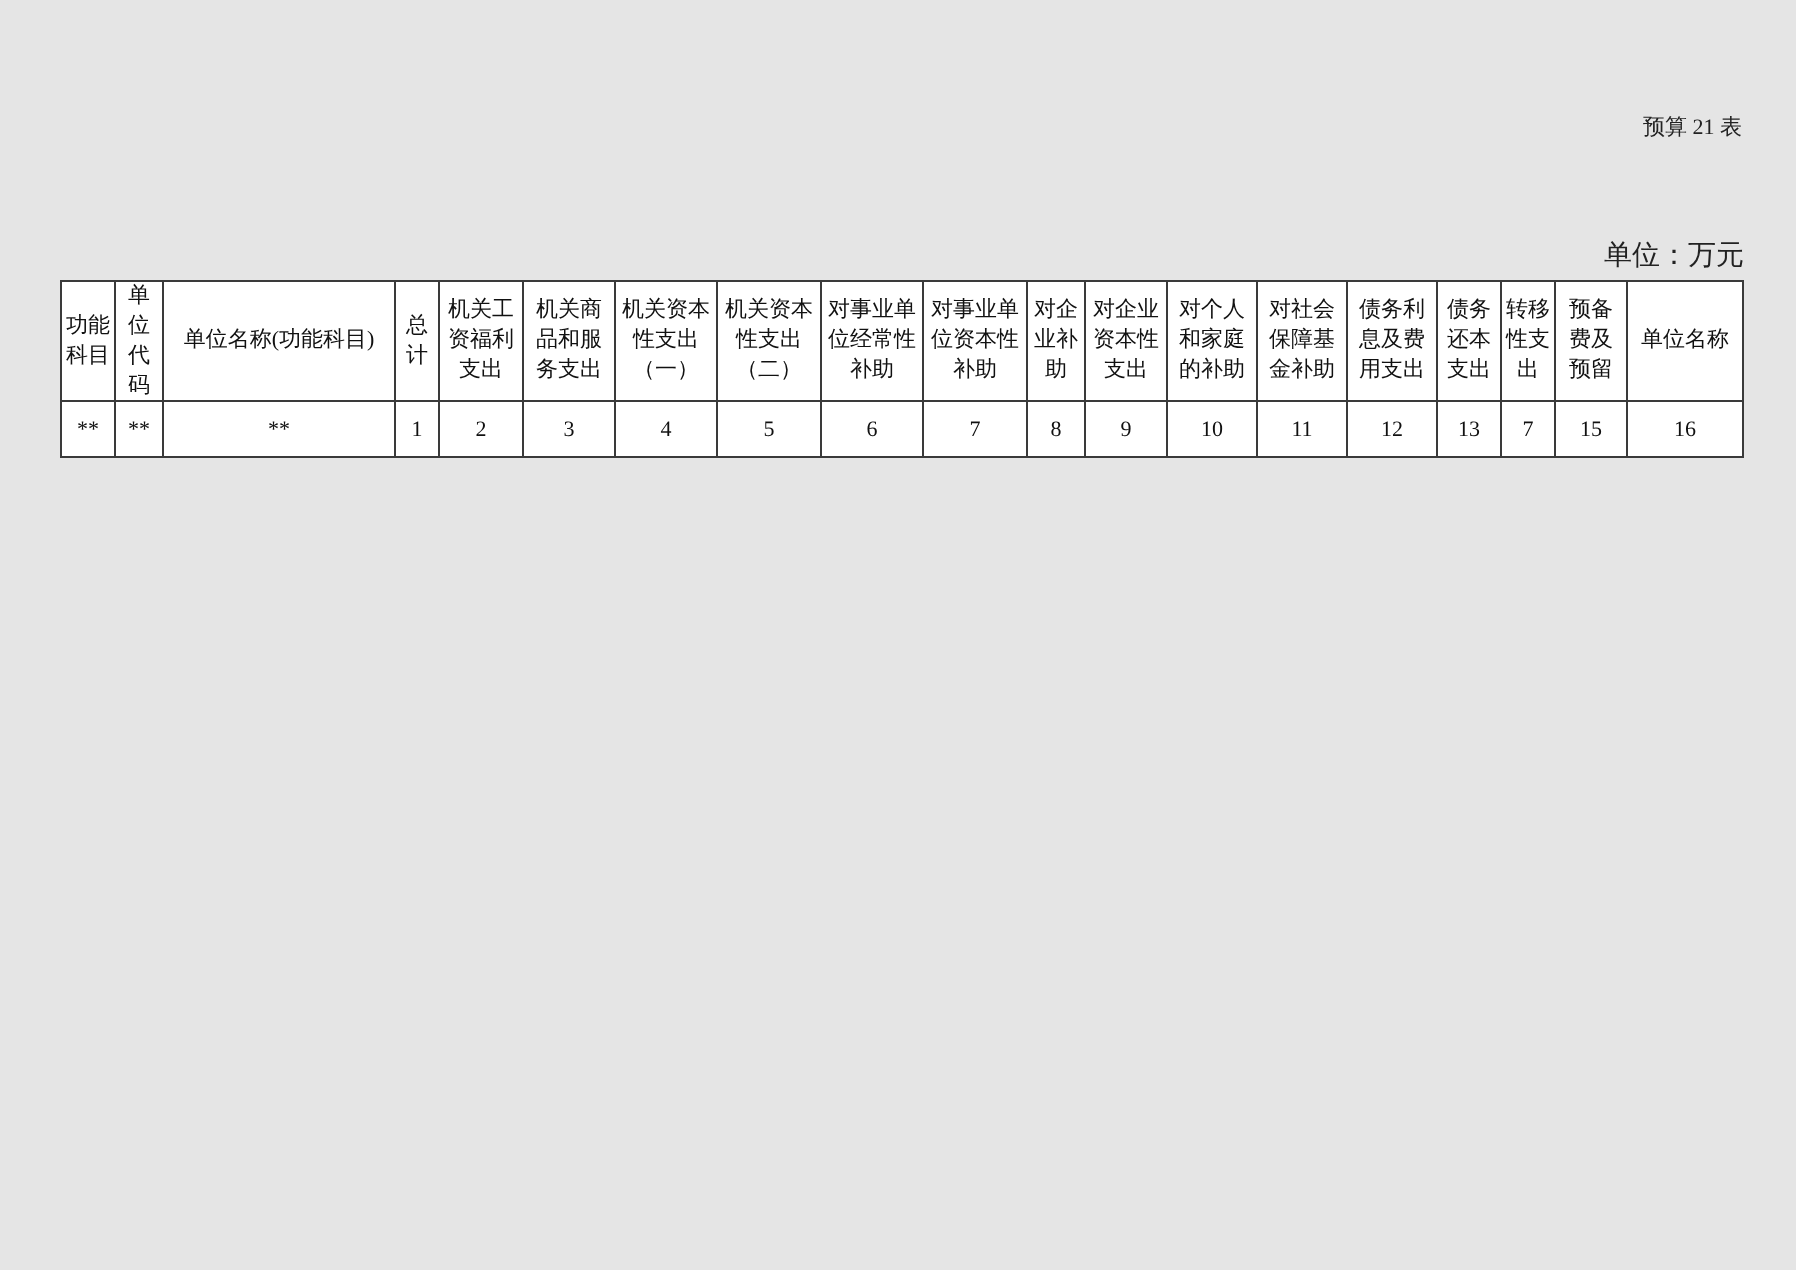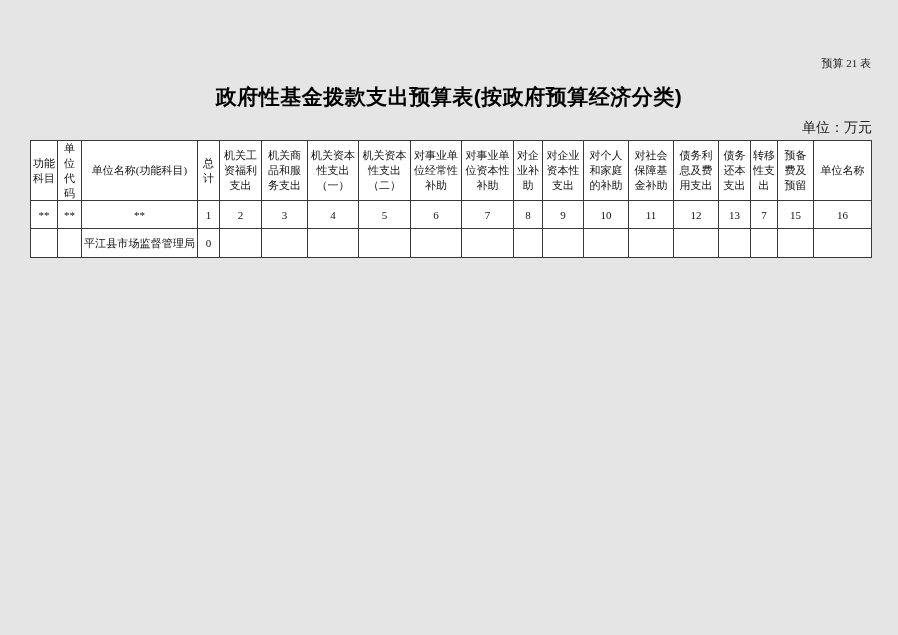--- a/index.html
+++ b/index.html
@@ -75,21 +75,20 @@
   td.cell-value {
     text-align: right;
     padding-right: 2px;
   }
 </style>
 </head>
 <body>
 
 <div class="page">
   <div class="doc-number">预算 21 表</div>
-  <h1 class="title">政府性基金拨款支出预算表(按政府预算经济分类)</h1>
   <div class="unit-note">单位：万元</div>
 
   <table class="budget-table">
     <colgroup>
         <col style="width: 27px;">
         <col style="width: 24px;">
         <col style="width: 116px;">
         <col style="width: 22px;">
         <col style="width: 42px;">
         <col style="width: 46px;">
@@ -176,36 +175,15 @@
           <td>8</td>
           <td>9</td>
           <td>10</td>
           <td>11</td>
           <td>12</td>
           <td>13</td>
           <td>7</td>
           <td>15</td>
           <td>16</td>
         </tr>
-      <tr class="data-row">
-          <td></td>
-          <td></td>
-          <td class="cell-name">平江县市场监督管理局</td>
-          <td class="cell-value">0</td>
-          <td></td>
-          <td></td>
-          <td></td>
-          <td></td>
-          <td></td>
-          <td></td>
-          <td></td>
-          <td></td>
-          <td></td>
-          <td></td>
-          <td></td>
-          <td></td>
-          <td></td>
-          <td></td>
-          <td></td>
-        </tr>
     </tbody>
   </table>
 </div>
 
 </body></html>

